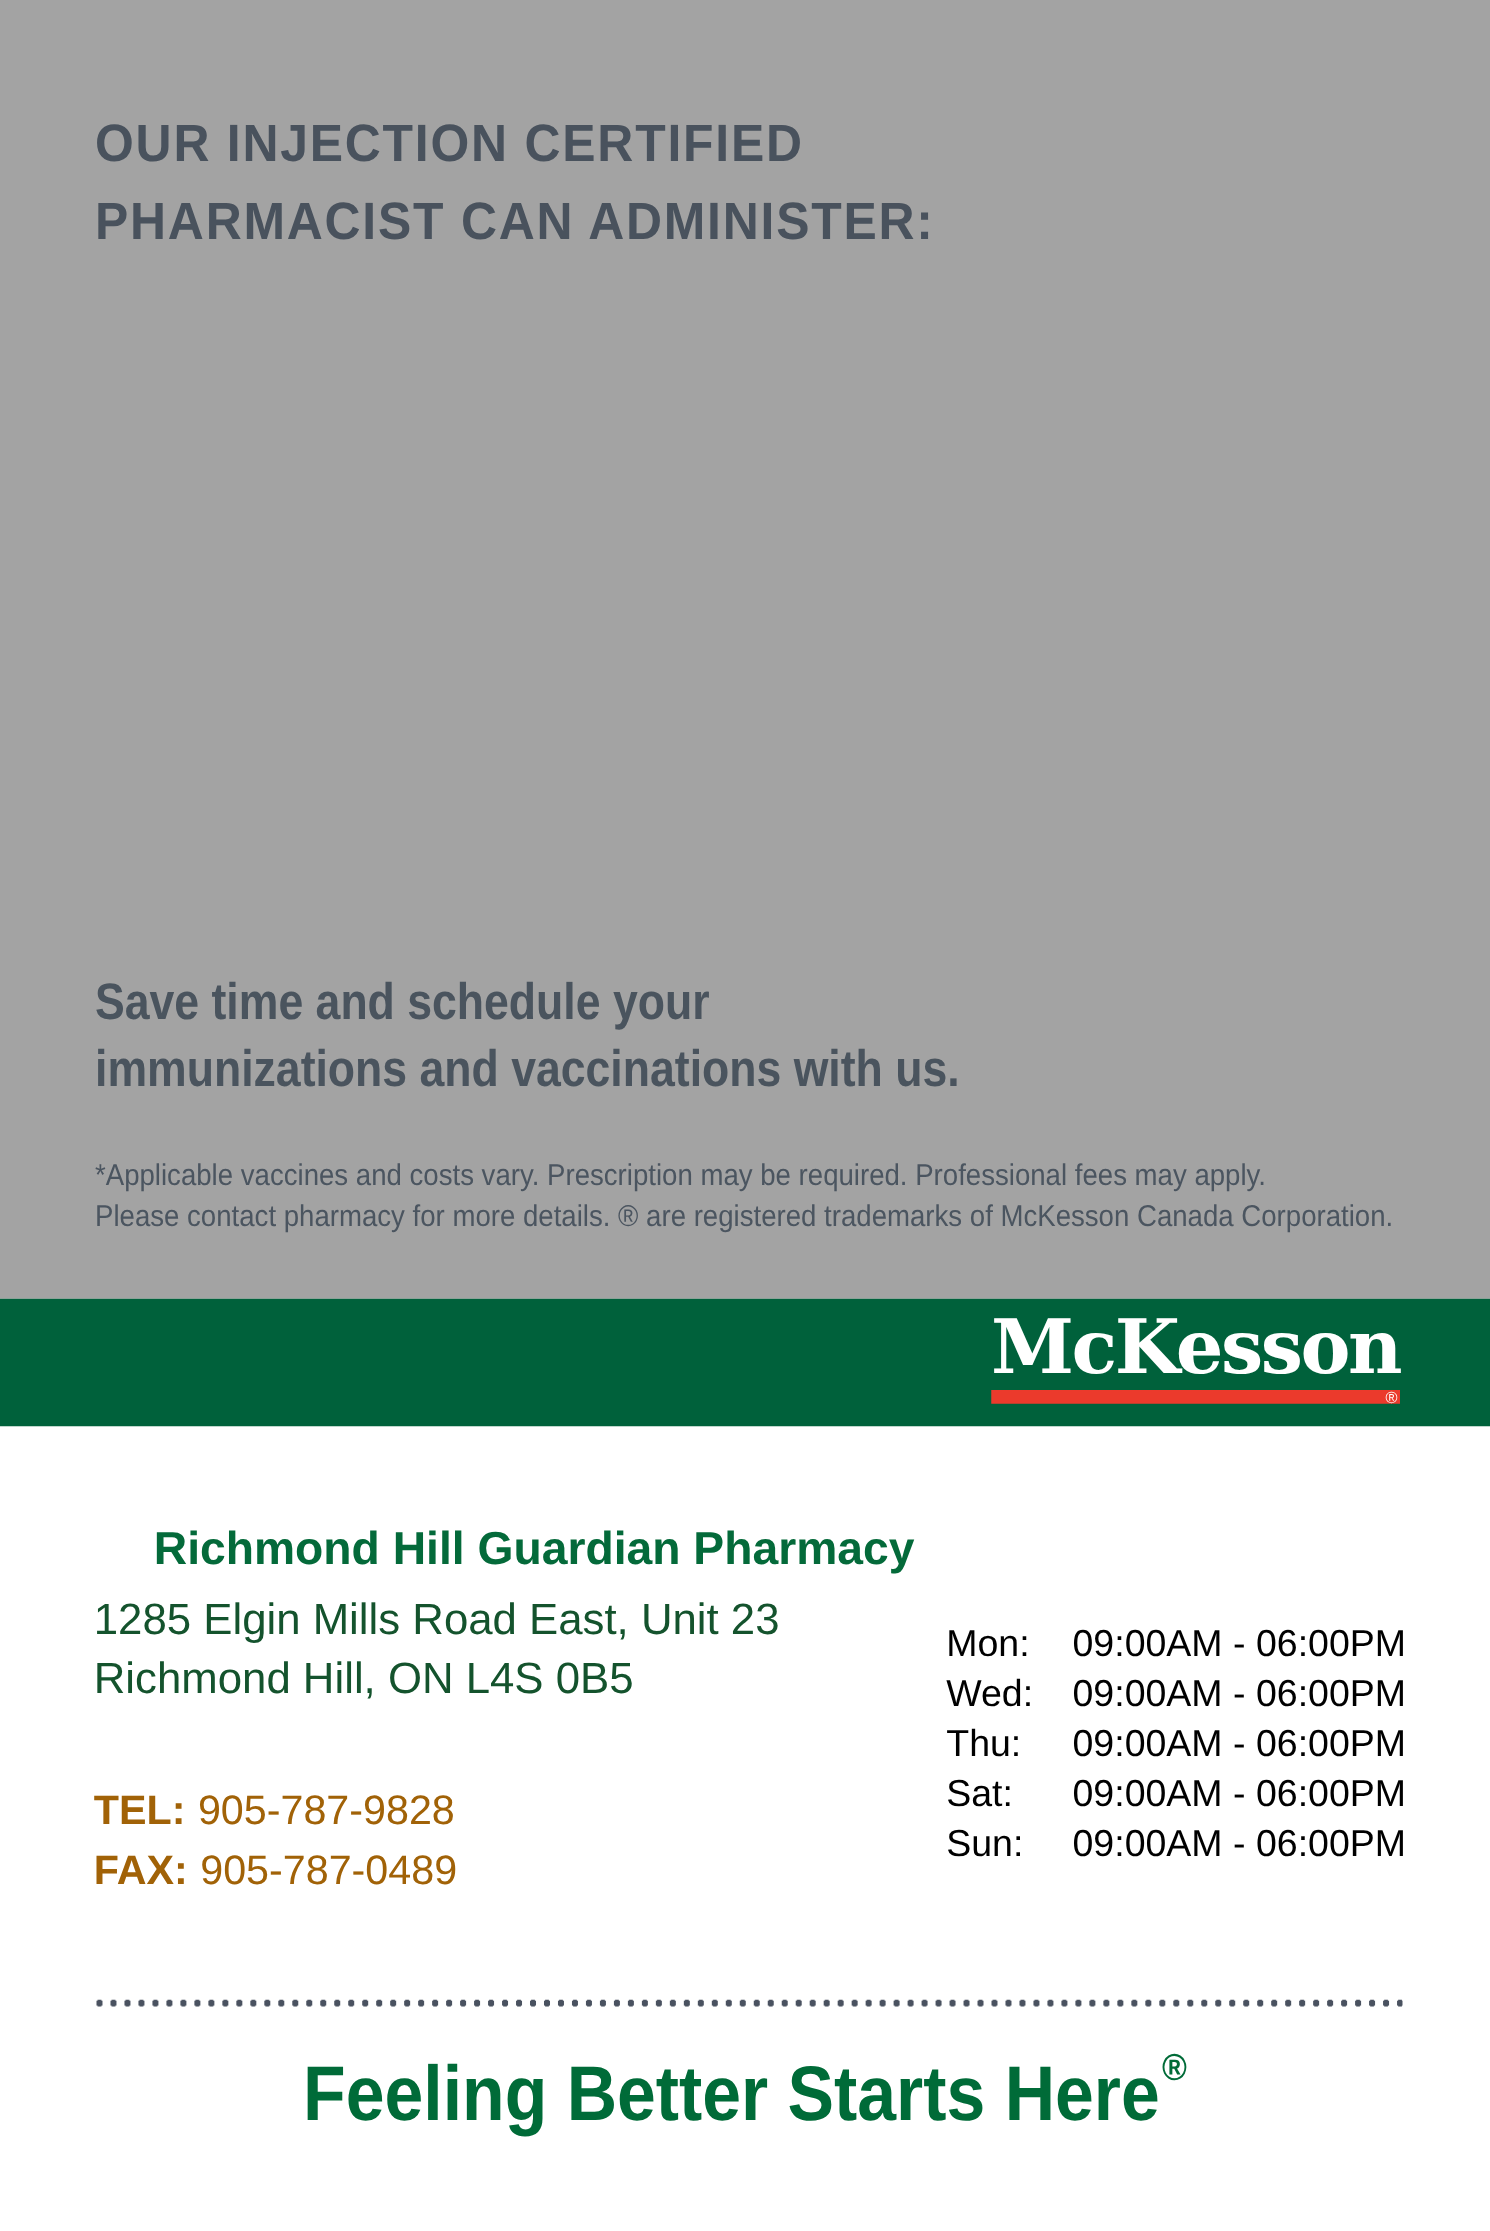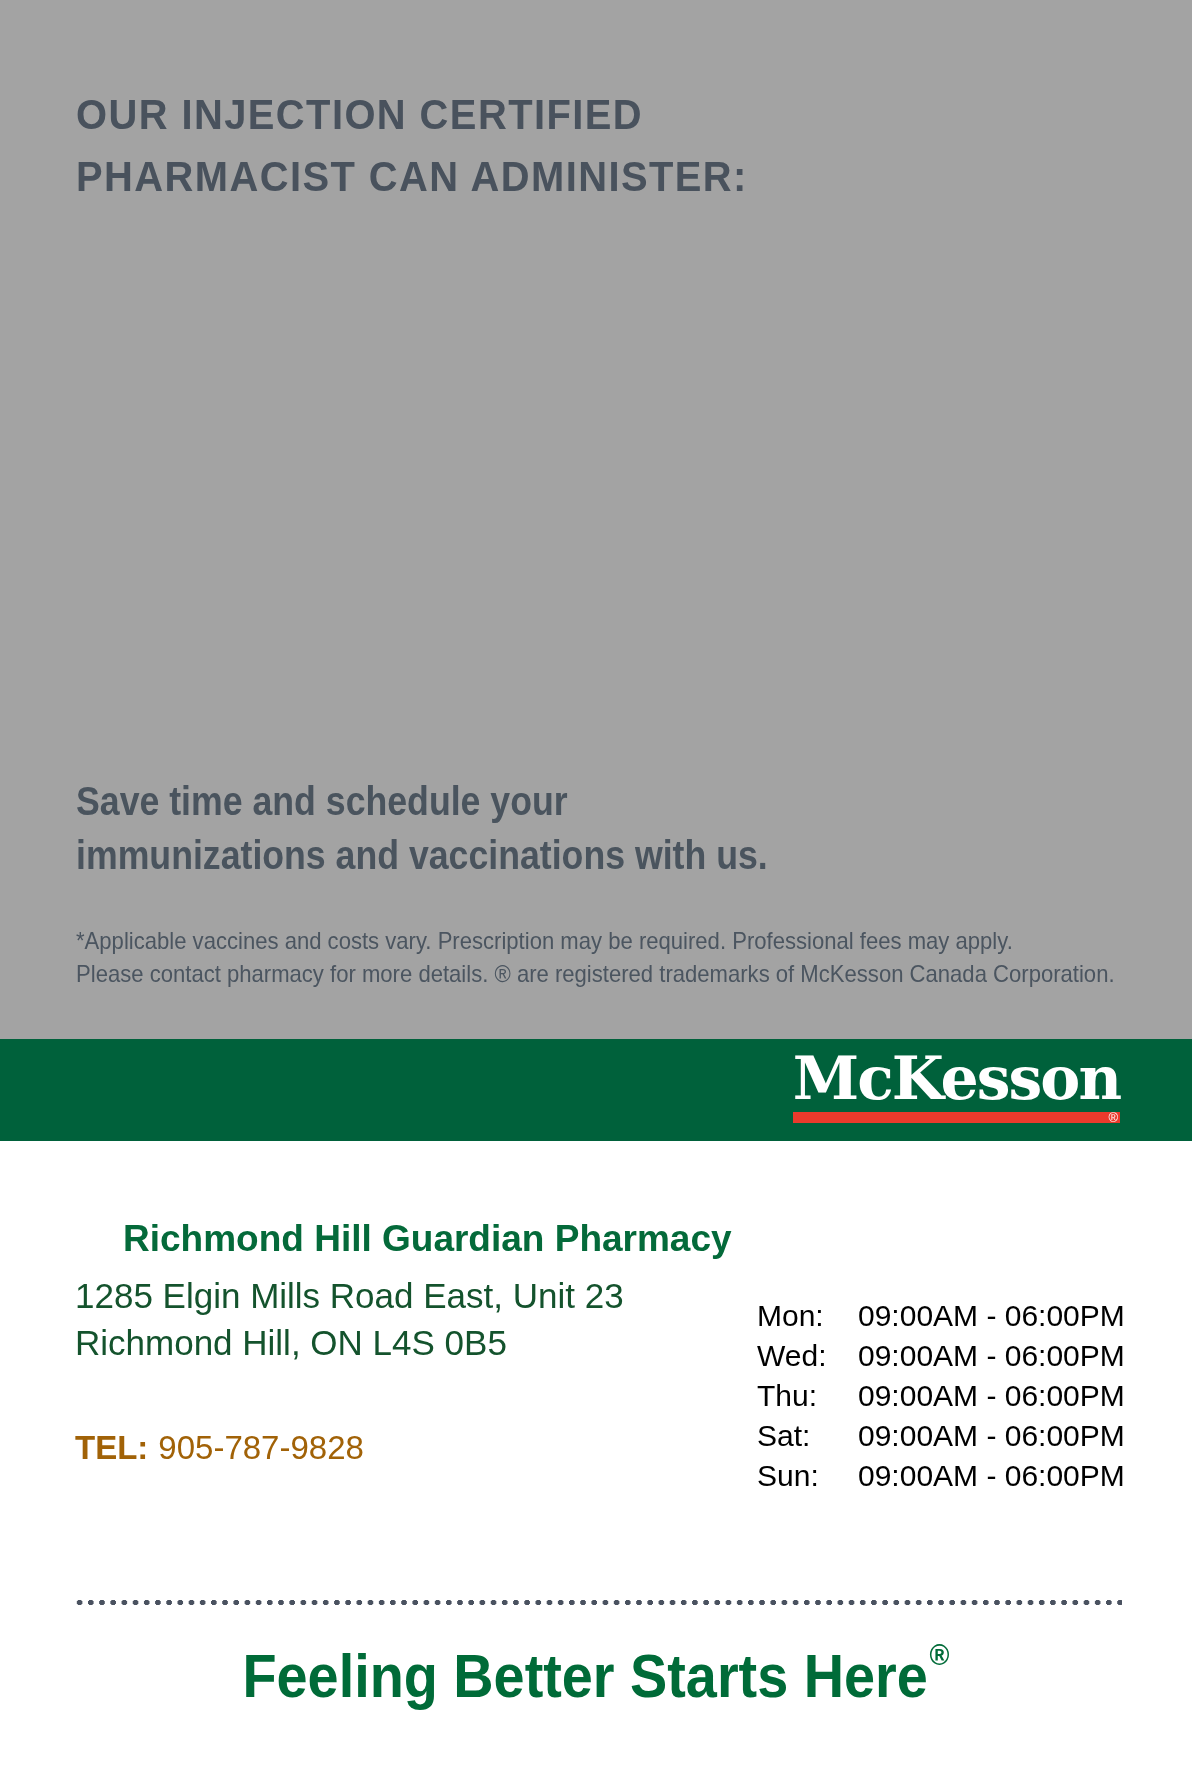--- a/index.html
+++ b/index.html
@@ -189,20 +189,23 @@
 
   <div class="address">
     <div>1285 Elgin Mills Road East, Unit 23</div>
     <div>Richmond Hill, ON L4S 0B5</div>
   </div>
 
   <div class="contact">
     <div>
       <span class="lbl">TEL:</span><span>905-787-9828</span>
     </div>
+    <div>
+      <span class="lbl">FAX:</span><span>905-787-0489</span>
+    </div>
   </div>
 
   <div class="hours">
     <div><span class="day">Mon:</span><span>09:00AM - 06:00PM</span></div>
     <div><span class="day">Wed:</span><span>09:00AM - 06:00PM</span></div>
     <div><span class="day">Thu:</span><span>09:00AM - 06:00PM</span></div>
     <div><span class="day">Sat:</span><span>09:00AM - 06:00PM</span></div>
     <div><span class="day">Sun:</span><span>09:00AM - 06:00PM</span></div>
   </div>
 

